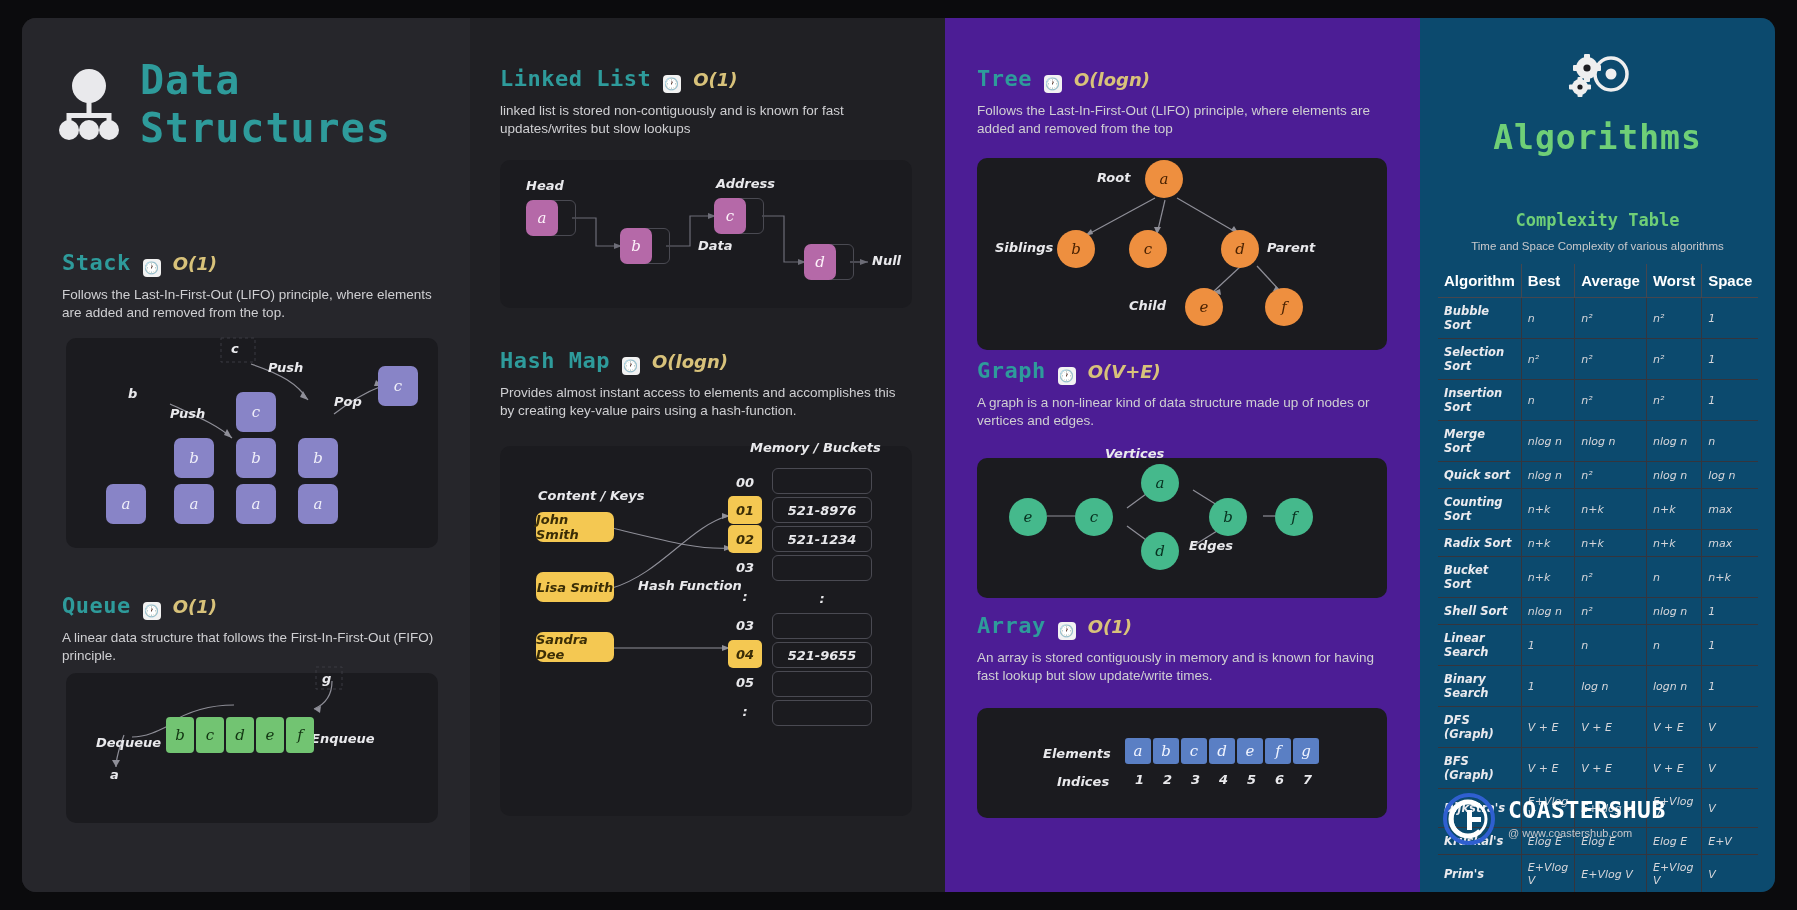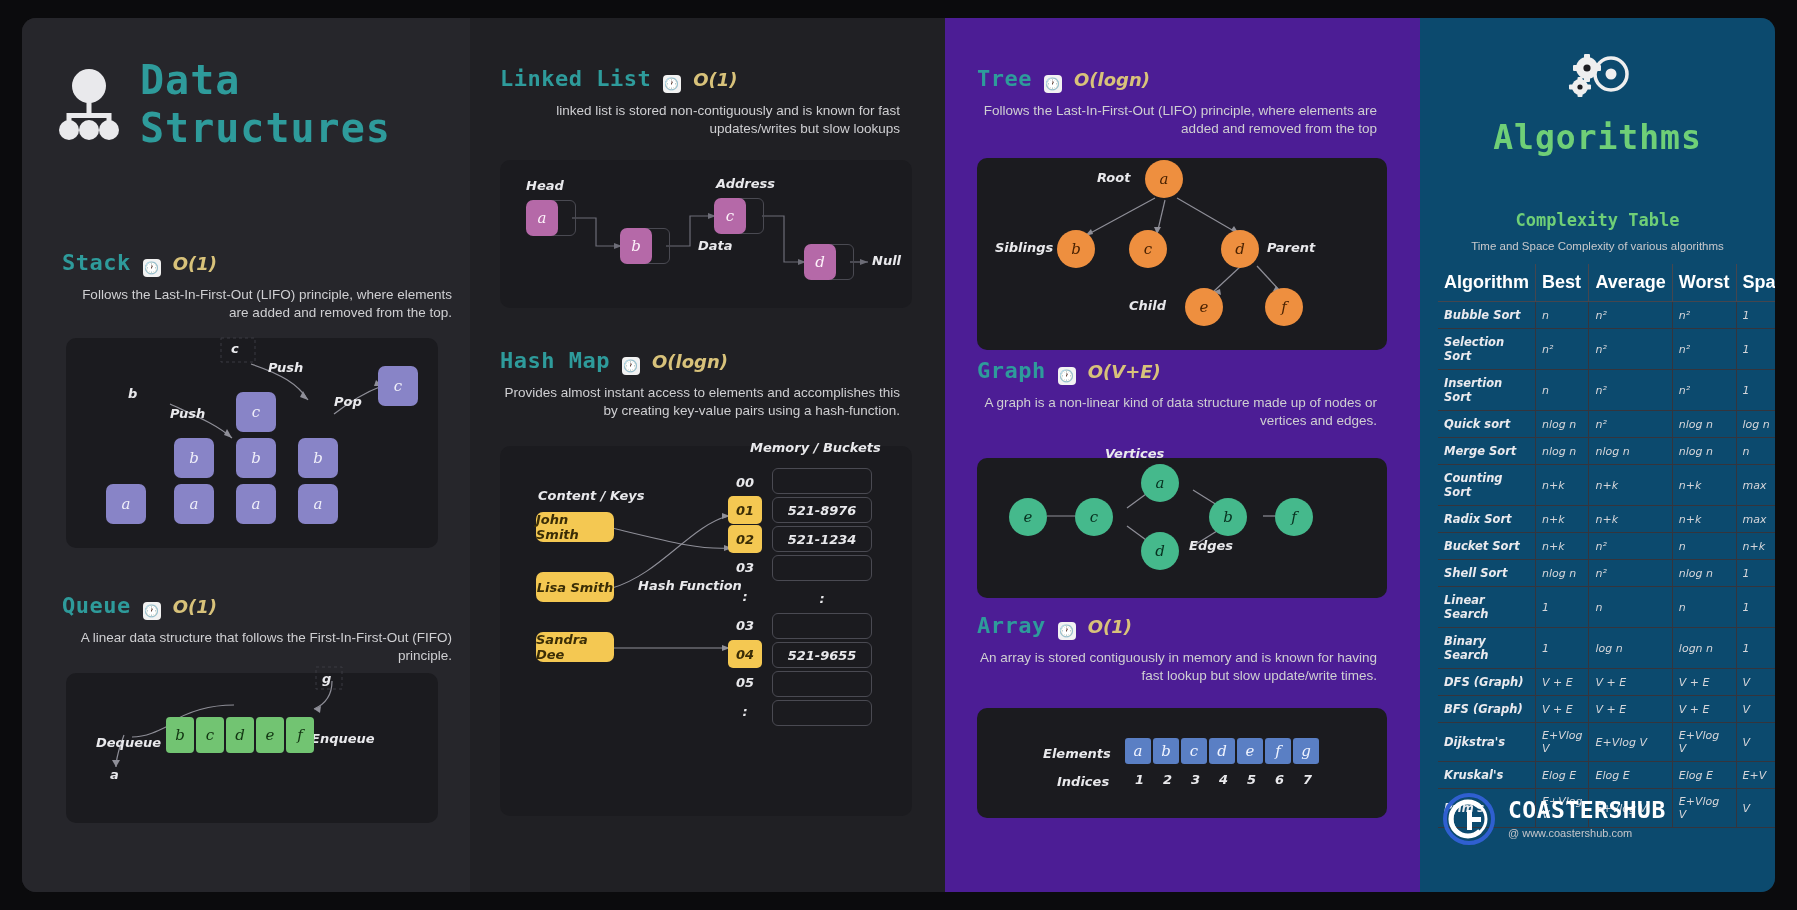--- a/index.html
+++ b/index.html
@@ -29,21 +29,21 @@
 
   .sec-title-row { display: flex; align-items: baseline; gap: 12px; }
   .sec-title { font-family: "DejaVu Sans Mono", monospace; font-weight: bold;
     font-size: 22px; color: #2e9b9b; letter-spacing: 0.5px; }
   .clock-badge { display: inline-flex; align-items: center; justify-content: center;
     width: 18px; height: 18px; background: #f2f2f2; border-radius: 4px;
     color: #222; font-size: 12px; line-height: 1; position: relative; top: 2px; }
   .bigO { font-family: "DejaVu Sans", sans-serif; font-style: italic; font-weight: bold;
     font-size: 18px; color: #d8c27a; }
   .sec-desc { margin-top: 11px; font-size: 13.5px; line-height: 1.32;
-    color: #cfcfd2; max-width: 400px; text-align: right; }
+    color: #cfcfd2; max-width: 400px; }
 
   .panel { background: #1b1b1f; border-radius: 10px; position: relative; }
 
   .hand { font-family: "DejaVu Sans", sans-serif; font-style: italic;
     font-weight: bold; color: #e9e9ec; font-size: 13px; }
 
   .node-sq { position: absolute; border-radius: 7px; display: flex;
     align-items: center; justify-content: center;
     font-family: "DejaVu Serif", serif; font-style: italic; font-size: 15px; }
   .purple { background: #8884c7; color: #f0eff9; }
@@ -61,21 +61,21 @@
 
   svg.lines { position: absolute; left: 0; top: 0; overflow: visible; pointer-events: none; }
 
   
   .alg-title { font-family: "DejaVu Sans Mono", monospace; font-weight: bold;
     font-size: 33px; color: #6fcf77; letter-spacing: 1px; text-align: center; }
   .ct-title { font-family: "DejaVu Sans Mono", monospace; font-weight: bold;
     font-size: 17px; color: #6fcf77; text-align: center; }
   .ct-sub { font-size: 11.5px; color: #c9c9cc; text-align: center; margin-top: 6px; }
   table.ct { width: 100%; border-collapse: collapse; }
-  table.ct th { text-align: left; font-size: 18px; font-weight: bold; color: #ffffff;
+  table.ct th { text-align: left; font-size: 15px; font-weight: bold; color: #ffffff;
     padding: 8px 6px; border-bottom: 1px solid #46464e; border-right: 1px solid #46464e; }
   table.ct th:last-child { border-right: none; }
   table.ct td { font-family: "DejaVu Sans", sans-serif; font-style: italic;
     font-size: 11px; color: #d6d6da; padding: 6px 6px;
     border-bottom: 1px solid #35353d; border-right: 1px solid #35353d; }
   table.ct td:last-child { border-right: none; }
   table.ct td.alg-name { font-weight: bold; color: #eaeaee; font-size: 11.5px; }
 
   .brand { display: flex; align-items: center; gap: 12px; }
   .brand-name { font-family: "DejaVu Sans Mono", monospace; font-weight: bold;
@@ -426,32 +426,32 @@
               <td>1</td>
             </tr>
             <tr>
               <td class="alg-name">Insertion Sort</td>
               <td>n</td>
               <td>n²</td>
               <td>n²</td>
               <td>1</td>
             </tr>
             <tr>
+              <td class="alg-name">Merge Sort</td>
+              <td>nlog n</td>
+              <td>nlog n</td>
+              <td>nlog n</td>
+              <td>n</td>
+            </tr>
+            <tr>
               <td class="alg-name">Quick sort</td>
               <td>nlog n</td>
               <td>n²</td>
               <td>nlog n</td>
               <td>log n</td>
-            </tr>
-            <tr>
-              <td class="alg-name">Merge Sort</td>
-              <td>nlog n</td>
-              <td>nlog n</td>
-              <td>nlog n</td>
-              <td>n</td>
             </tr>
             <tr>
               <td class="alg-name">Counting Sort</td>
               <td>n+k</td>
               <td>n+k</td>
               <td>n+k</td>
               <td>max</td>
             </tr>
             <tr>
               <td class="alg-name">Radix Sort</td>

